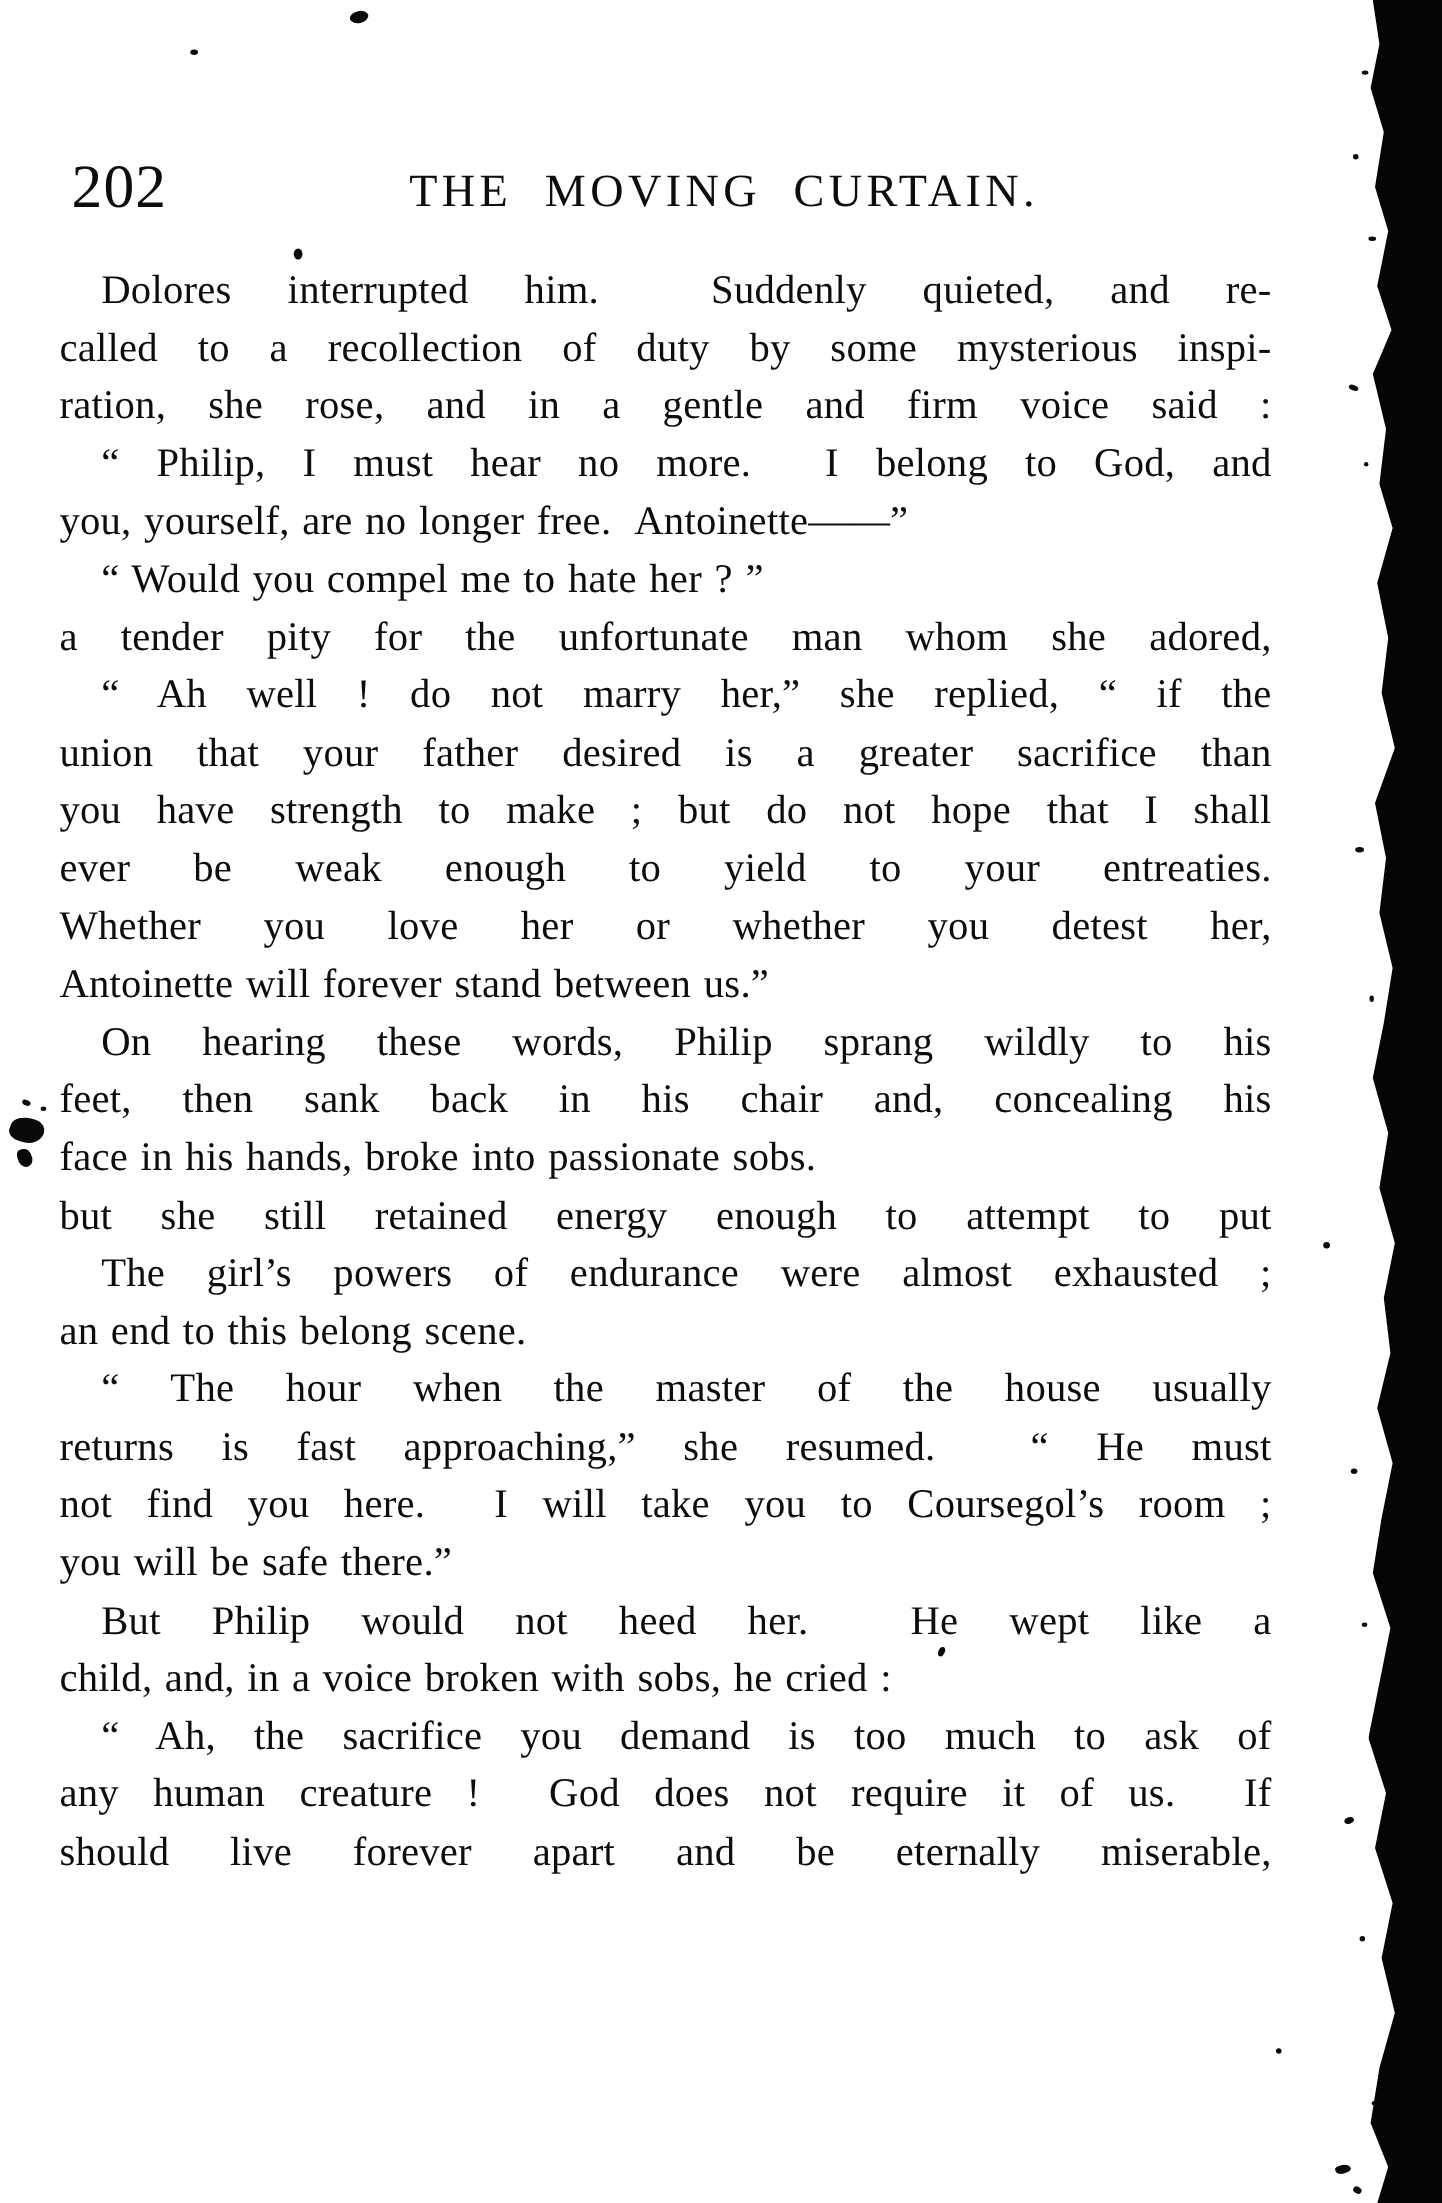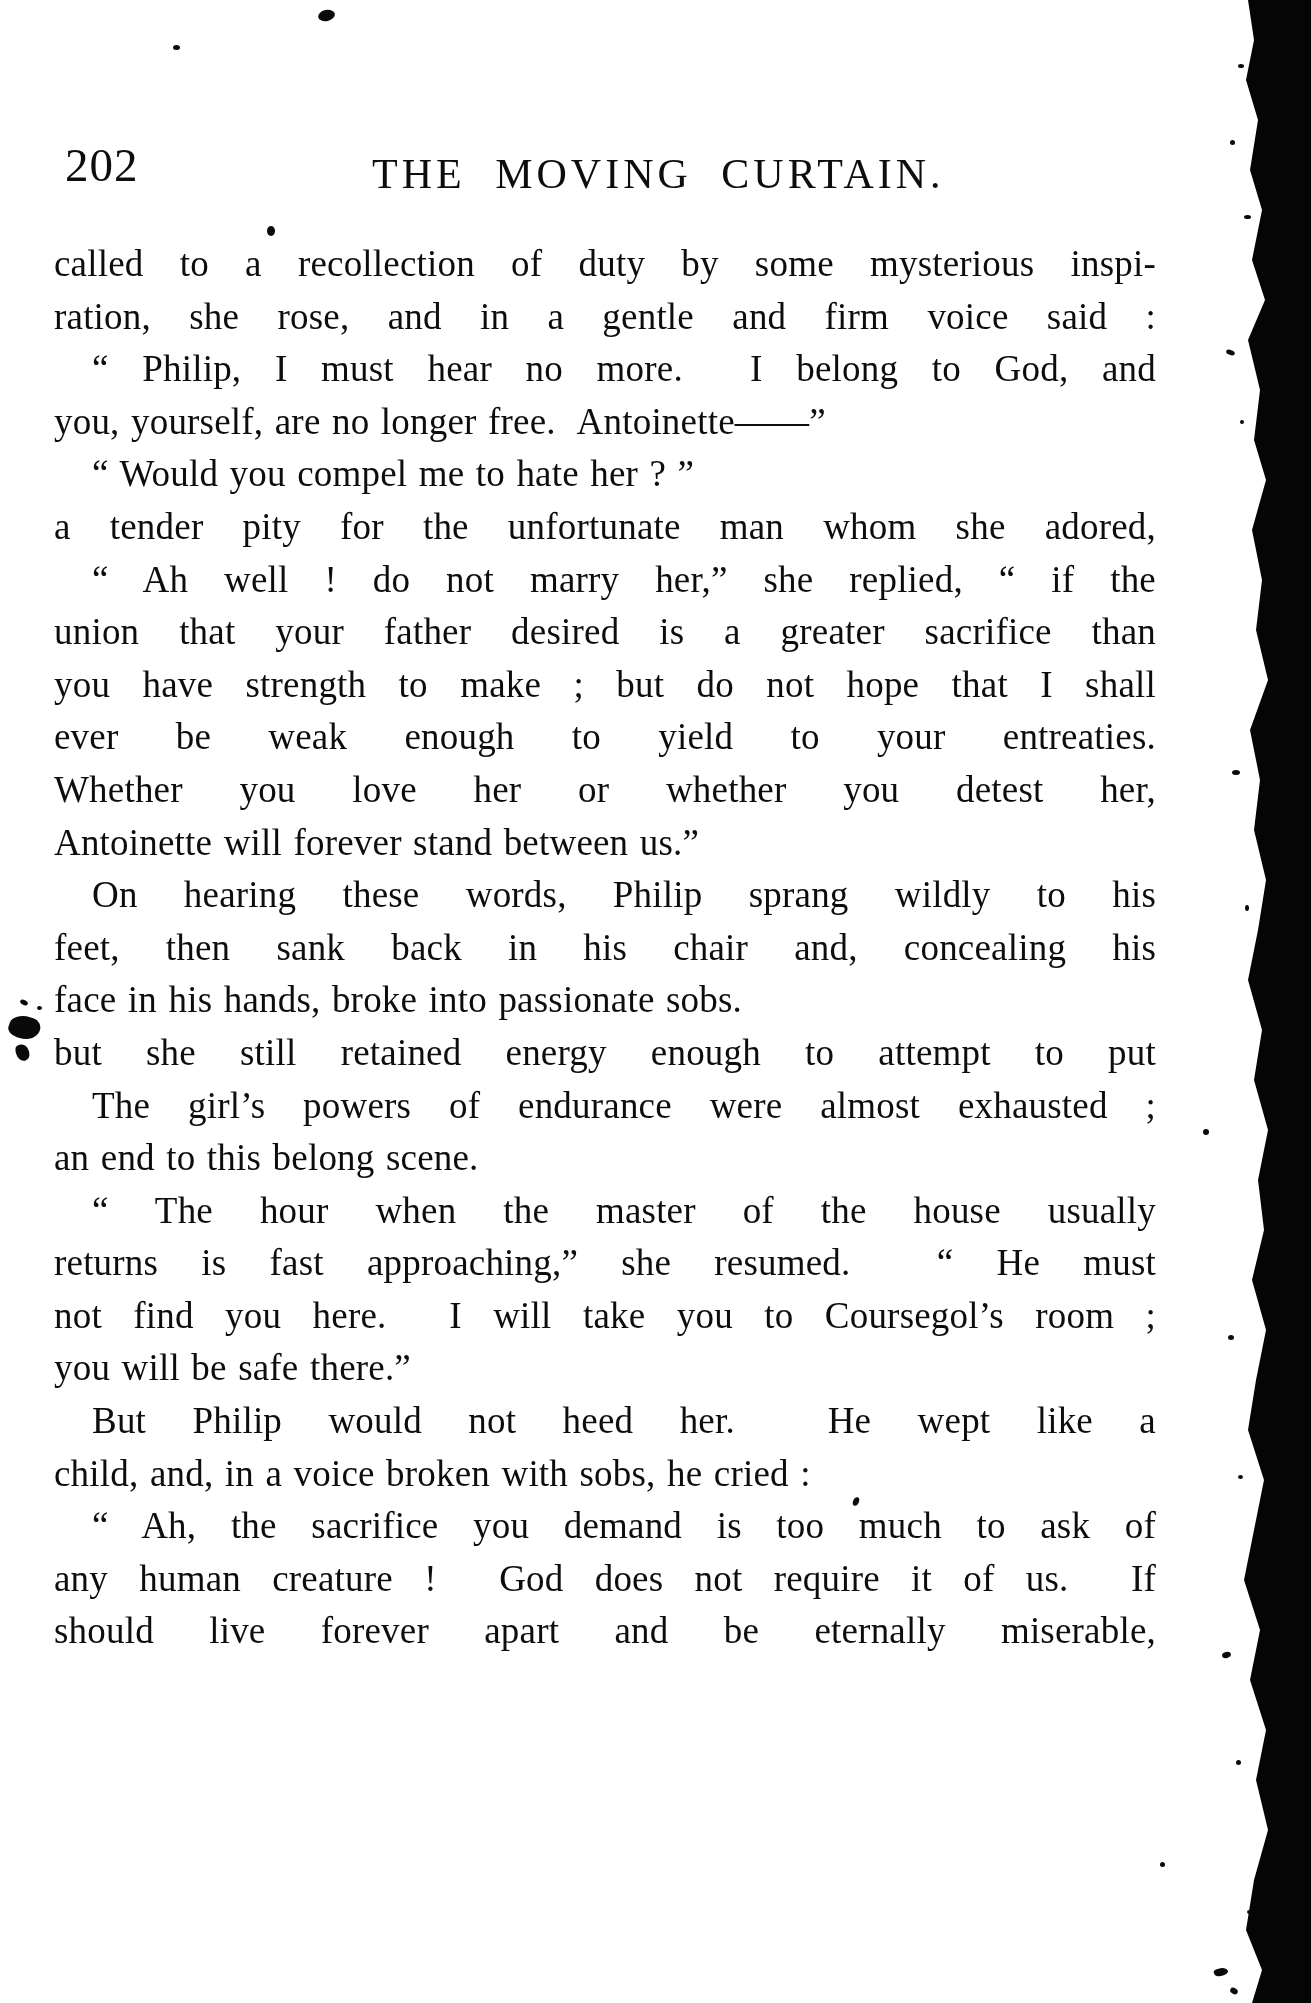--- a/index.html
+++ b/index.html
@@ -7,21 +7,21 @@
     position:relative;
     width:1311px;height:2003px;
     background:#ffffff;
     overflow:hidden;
     font-family:"Liberation Serif","DejaVu Serif",serif;
     color:#0d0d0d;
   }
   
   .folio{
     position:absolute;left:65px;top:142px;
-    font-size:47px;line-height:1;letter-spacing:1px;text-align:right;
+    font-size:56px;line-height:1;letter-spacing:1px;text-align:right;
   }
   .running-title{
     position:absolute;left:372px;top:153px;
     font-size:42px;line-height:1;
     letter-spacing:4px;word-spacing:15px;
     white-space:nowrap;
   }
   
   .text-block{
     position:absolute;left:54px;top:238px;width:1102px;
@@ -56,20 +56,21 @@
 <body>
 
 <div class="page">
 
   <div class="folio">202</div>
   <div class="running-title">THE MOVING CURTAIN.</div>
 
   <span class="speck" style="left:267px;top:226px;width:8px;height:10px;"></span>
 
   <div class="text-block">
+    <div class="ln j in">Dolores interrupted him.  Suddenly quieted, and re-</div>
     <div class="ln j">called to a recollection of duty by some mysterious inspi-</div>
     <div class="ln j">ration, she rose, and in a gentle and firm voice said :</div>
     <div class="ln j in">“ Philip, I must hear no more.  I belong to God, and</div>
     <div class="ln">you, yourself, are no longer free.  Antoinette——”</div>
     <div class="ln in">“ Would you compel me to hate her ? ”</div>
     <div class="ln j">a tender pity for the unfortunate man whom she adored,</div>
     <div class="ln j in">“ Ah well ! do not marry her,” she replied, “ if the</div>
     <div class="ln j">union that your father desired is a greater sacrifice than</div>
     <div class="ln j">you have strength to make ; but do not hope that I shall</div>
     <div class="ln j">ever be weak enough to yield to your entreaties.</div>

